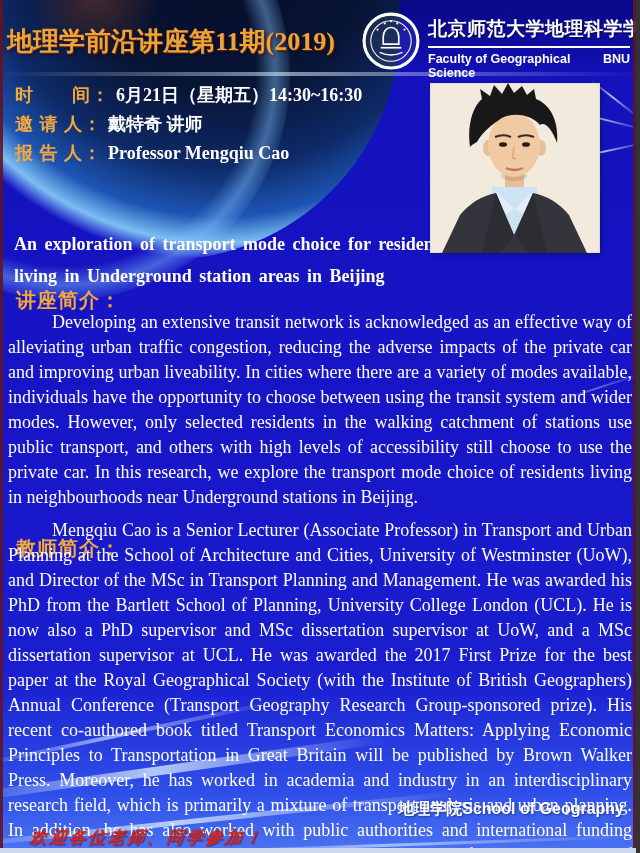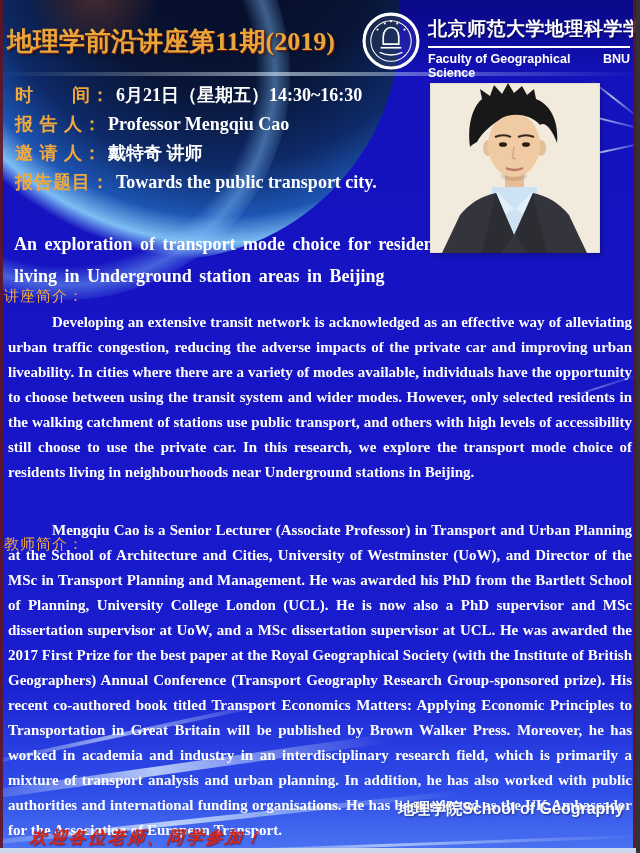--- a/index.html
+++ b/index.html
@@ -44,24 +44,24 @@
   .faculty-en{display:flex;justify-content:flex-start;align-items:baseline;margin-top:4px;
     font-family:"Liberation Sans","DejaVu Sans",sans-serif;font-size:12.5px;font-weight:bold;}
   
   .info{position:absolute;left:15px;top:85px;z-index:2;display:flex;flex-direction:column;gap:8px;}
   .info-row{font-size:18px;font-weight:bold;line-height:21px;white-space:nowrap;}
   .info-label{color:#f2a93c;white-space:pre;letter-spacing:1px;}
   .info-value{color:#ffffff;margin-left:6px;}
   .talk-line{position:absolute;left:14px;z-index:2;color:#fff;font-size:18px;font-weight:bold;word-spacing:3px;white-space:nowrap;}
   .talk-line2{top:234px;} .talk-line3{top:266px;}
   
-  .section-heading{position:absolute;left:4px;z-index:2;color:#f2a93c;font-size:15px;font-weight:normal;letter-spacing:1px;}
+  .section-heading{position:absolute;left:16px;z-index:2;color:#f2a93c;font-size:20px;font-weight:bold;letter-spacing:1px;}
   .heading-lecture{top:287px;} .heading-speaker{top:495px;margin-top:40px;}
   .para{position:absolute;left:8px;width:624px;z-index:2;color:#fff;
-    font-size:15px;font-weight:bold;line-height:25px;text-align:justify;text-indent:44px;}
+    font-size:18px;font-weight:normal;line-height:25px;text-align:justify;text-indent:44px;}
   .para-lecture{top:310px;} .para-speaker{top:518px;}
   
   .photo{position:absolute;left:430px;top:83px;width:170px;height:170px;z-index:3;box-shadow:2px 2px 4px rgba(0,0,0,0.25);}
   
   .school-sig{position:absolute;right:12px;top:799px;z-index:4;color:#fff;white-space:nowrap;
     font-family:"Liberation Sans","DejaVu Sans",sans-serif;font-size:16px;font-weight:bold;text-shadow:1px 1px 2px rgba(0,0,0,0.4);}
   .welcome{position:absolute;left:30px;top:826px;z-index:4;color:#d5251c;white-space:nowrap;
     font-size:17px;font-weight:bold;font-style:italic;letter-spacing:2.5px;transform:skewX(-8deg);
     text-shadow:1px 1px 1px rgba(60,0,0,0.5);}
 </style>
@@ -108,27 +108,24 @@
       <span>Faculty of Geographical Science</span>
       <span>BNU</span>
     </div>
   </div>
 
   <div class="info">
     <div class="info-row">
       <span class="info-label">时　　间：</span><span class="info-value">6月21日（星期五）14:30~16:30</span>
     </div>
     <div class="info-row">
-      <span class="info-label">报 告 人：</span><span class="info-value">Professor Mengqiu Cao</span>
-    </div>
-    <div class="info-row">
       <span class="info-label">邀 请 人：</span><span class="info-value">戴特奇 讲师</span>
     </div>
     <div class="info-row">
-      <span class="info-label">报告题目：</span><span class="info-value">Towards the public transport city.</span>
+      <span class="info-label">报 告 人：</span><span class="info-value">Professor Mengqiu Cao</span>
     </div>
   </div>
 
   <div class="talk-line talk-line2">An exploration of transport mode choice for residents</div>
   <div class="talk-line talk-line3">living in Underground station areas in Beijing</div>
 
   <div class="photo">
     <svg width="170" height="170" viewBox="0 0 170 170">
       <rect x="0" y="0" width="170" height="170" fill="#f2ebdd"></rect>
       <rect x="0" y="0" width="170" height="170" fill="none" stroke="rgba(0,0,0,0.06)" stroke-width="2"></rect>

